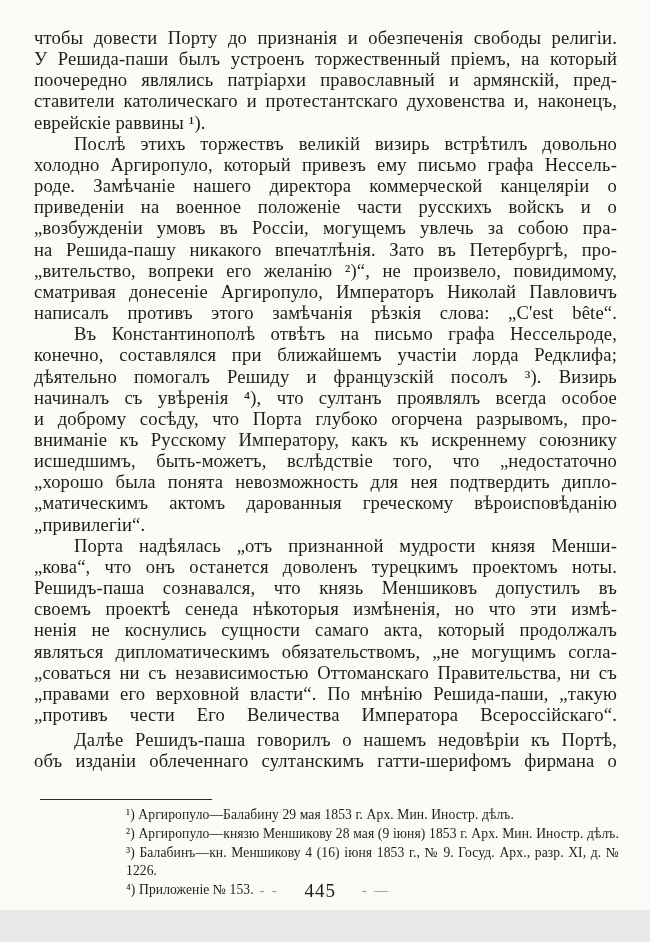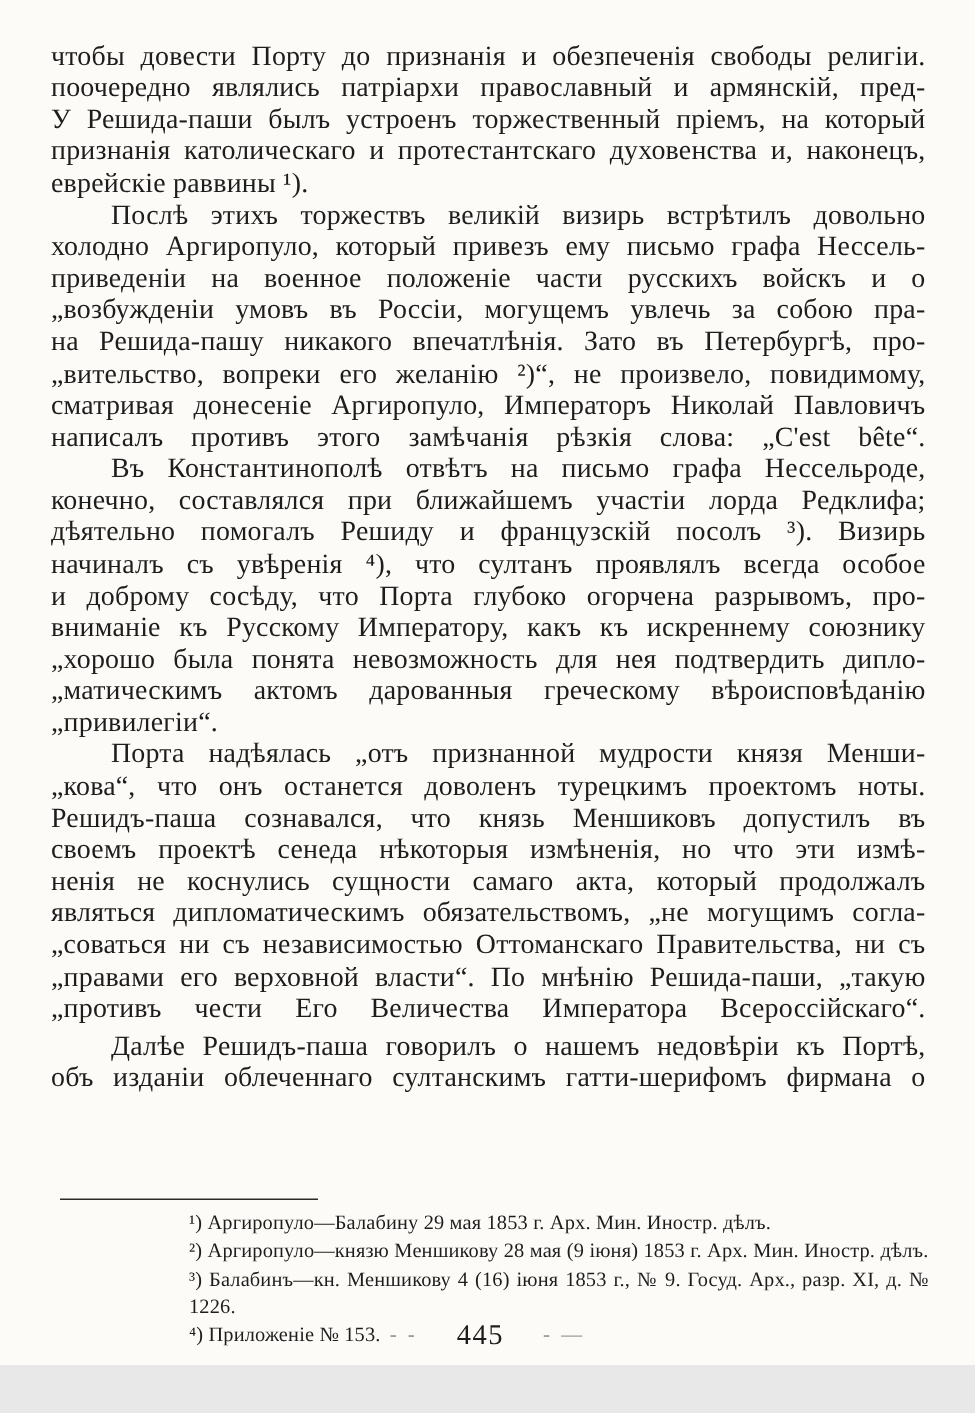--- a/index.html
+++ b/index.html
@@ -92,42 +92,44 @@
   }
 </style>
 </head>
 <body>
 
 <div class="page">
 
   <div class="text-block">
       <div class="paragraph">
         <div class="line fill">чтобы довести Порту до признанія и обезпеченія свободы религіи.</div>
+        <div class="line fill">У Решида-паши былъ устроенъ торжественный пріемъ, на который</div>
         <div class="line fill">поочередно являлись патріархи православный и армянскій, пред-</div>
-        <div class="line fill">У Решида-паши былъ устроенъ торжественный пріемъ, на который</div>
-        <div class="line fill">признанія католическаго и протестантскаго духовенства и, наконецъ,</div>
+        <div class="line fill">ставители католическаго и протестантскаго духовенства и, наконецъ,</div>
         <div class="line">еврейскіе раввины ¹).</div>
       </div>
       <div class="paragraph">
         <div class="line fill indent">Послѣ этихъ торжествъ великій визирь встрѣтилъ довольно</div>
         <div class="line fill">холодно Аргиропуло, который привезъ ему письмо графа Нессель-</div>
+        <div class="line fill">роде. Замѣчаніе нашего директора коммерческой канцеляріи о</div>
         <div class="line fill">приведеніи на военное положеніе части русскихъ войскъ и о</div>
         <div class="line fill">„возбужденіи умовъ въ Россіи, могущемъ увлечь за собою пра-</div>
         <div class="line fill">на Решида-пашу никакого впечатлѣнія. Зато въ Петербургѣ, про-</div>
         <div class="line fill">„вительство, вопреки его желанію ²)“, не произвело, повидимому,</div>
         <div class="line fill">сматривая донесеніе Аргиропуло, Императоръ Николай Павловичъ</div>
         <div class="line fill">написалъ противъ этого замѣчанія рѣзкія слова: „C'est bête“.</div>
       </div>
       <div class="paragraph">
         <div class="line fill indent">Въ Константинополѣ отвѣтъ на письмо графа Нессельроде,</div>
         <div class="line fill">конечно, составлялся при ближайшемъ участіи лорда Редклифа;</div>
         <div class="line fill">дѣятельно помогалъ Решиду и французскій посолъ ³). Визирь</div>
         <div class="line fill">начиналъ съ увѣренія ⁴), что султанъ проявлялъ всегда особое</div>
         <div class="line fill">и доброму сосѣду, что Порта глубоко огорчена разрывомъ, про-</div>
         <div class="line fill">вниманіе къ Русскому Императору, какъ къ искреннему союзнику</div>
+        <div class="line fill">исшедшимъ, быть-можетъ, вслѣдствіе того, что „недостаточно</div>
         <div class="line fill">„хорошо была понята невозможность для нея подтвердить дипло-</div>
         <div class="line fill">„матическимъ актомъ дарованныя греческому вѣроисповѣданію</div>
         <div class="line">„привилегіи“.</div>
       </div>
       <div class="paragraph">
         <div class="line fill indent">Порта надѣялась „отъ признанной мудрости князя Менши-</div>
         <div class="line fill">„кова“, что онъ останется доволенъ турецкимъ проектомъ ноты.</div>
         <div class="line fill">Решидъ-паша сознавался, что князь Меншиковъ допустилъ въ</div>
         <div class="line fill">своемъ проектѣ сенеда нѣкоторыя измѣненія, но что эти измѣ-</div>
         <div class="line fill">ненія не коснулись сущности самаго акта, который продолжалъ</div>

